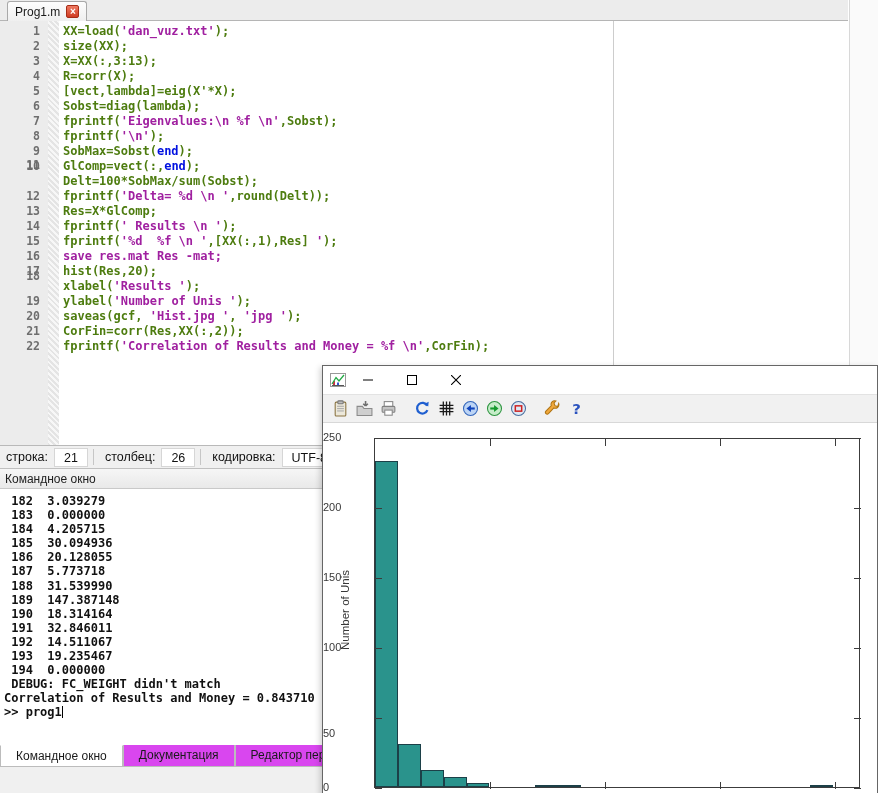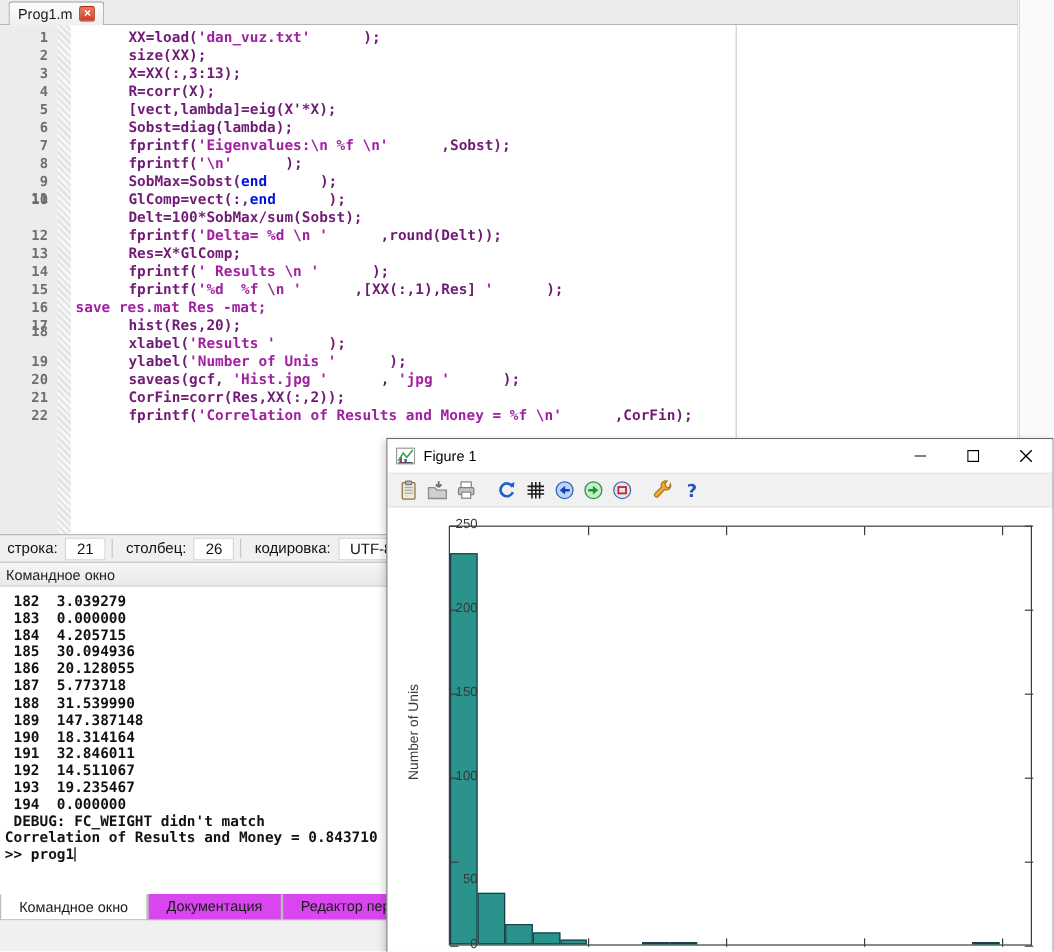--- a/index.html
+++ b/index.html
@@ -20,21 +20,21 @@
 
   #editor { position:absolute; left:0; top:21px; width:848px; height:424px; background:#fff; }
   #gutter { position:absolute; left:0; top:0; width:48px; height:100%; background:#ececec; }
   .lnum { position:absolute; right:8px; width:36px; text-align:right; font-family:"DejaVu Sans Mono",monospace;
     font-size:11.5px; font-weight:bold; color:#6e6e6e; height:15px; line-height:15px; }
   #fold-strip { position:absolute; left:48px; top:0; width:11px; height:100%;
     background:repeating-linear-gradient(45deg,#e4e4e4 0 2px,#f7f7f7 2px 4px); }
   #code { position:absolute; left:63px; top:3px; font-family:"DejaVu Sans Mono",monospace; font-size:12px;
     font-weight:bold; white-space:pre; }
   .code-line { height:15px; line-height:15px; }
-  .tok-d { color:#701a75;margin-left:44px; } .tok-s { color:#a020a0; } .tok-k { color:#0010e0; }
+  .tok-d { color:#4d7c0f; } .tok-s { color:#a020a0; } .tok-k { color:#0010e0; }
   #longline-marker { position:absolute; left:613px; top:0; width:1px; height:100%; background:#cdcdcd; }
 
   #status-bar { position:absolute; left:0; top:445px; width:848px; height:23px; background:#f0f0f0;
     border-top:1px solid #b9b9b9; display:flex; align-items:center; font-size:12.5px; color:#111; }
   .sb-item { display:flex; align-items:center; height:100%; }
   .sb-label { margin:0 6px 0 6px; white-space:nowrap; }
   .sb-value { background:#fff; border:1px solid #d6d6d6; height:19px; line-height:18px; padding:0 9px; white-space:nowrap; }
   .sb-sep { width:1px; height:16px; background:#c6c6c6; margin:0 5px; }
 
   #console { position:absolute; left:0; top:468px; width:848px; height:277px; }
@@ -61,21 +61,21 @@
   .fig-ctrl { width:44px; height:27px; display:flex; align-items:center; justify-content:center; }
   .fig-ctrl svg { width:10px; height:10px; }
   .fig-toolbar { position:absolute; left:0; top:28px; width:100%; height:29px; background:#f1f1f1;
     border-top:1px solid #e3e3e3; border-bottom:1px solid #d8d8d8; display:flex; align-items:center; padding-left:5px; }
   .tb-icon { width:20px; height:20px; margin:0 2px; display:flex; align-items:center; justify-content:center; }
   .tb-icon svg { width:17px; height:17px; }
   .tb-sep { width:10px; height:100%; }
   .fig-canvas { position:absolute; left:0; top:57px; width:554px; height:372px; background:#fff; }
   #plot-box { position:absolute; left:51px; top:15px; width:486px; height:350px; border:1px solid #3c3c3c; }
   .bar { position:absolute; bottom:0; }
-  .ytick-label { position:absolute; width:46px; text-align:right; padding-right:3px; font-size:11px; color:#383838;margin-left:32px; }
+  .ytick-label { position:absolute; width:46px; text-align:left; padding-right:3px; font-size:11px; color:#383838; }
   .tick { position:absolute; background:#3c3c3c; }
   #ylabel { position:absolute; left:-78px; top:181px; width:200px; text-align:center;
     transform:rotate(-90deg); font-size:11.5px; color:#383838; }
 </style>
 </head>
 <body>
 
 <div id="stage">
 
   <div id="main-win">
@@ -172,21 +172,20 @@
 
   <div id="figure-win">
     <div class="fig-titlebar">
       <span class="fig-app-icon"><svg viewBox="0 0 16 16">
             <rect x="0.5" y="1.5" width="15" height="13" fill="#fff" stroke="#999"></rect>
             <rect x="3" y="9" width="2" height="4" fill="#cc3344"></rect>
             <rect x="7" y="10.5" width="2" height="2.5" fill="#3355cc"></rect>
             <path d="M2 12 L6 5.5 L9 9 L14 3" stroke="#22aa44" stroke-width="1.3" fill="none"></path>
             <path d="M2 13.5 H14" stroke="#555" stroke-width="1"></path>
           </svg></span>
-      <span class="fig-title">Figure 1</span>
       <div class="fig-controls">
           <div class="fig-ctrl">
             <svg viewBox="0 0 10 10">
               <path d="M0 5 H10" stroke="#000" stroke-width="1"></path>
             </svg>
           </div>
           <div class="fig-ctrl">
             <svg viewBox="0 0 10 10">
               <rect x="0.5" y="0.5" width="9" height="9" fill="none" stroke="#000"></rect>
             </svg>

